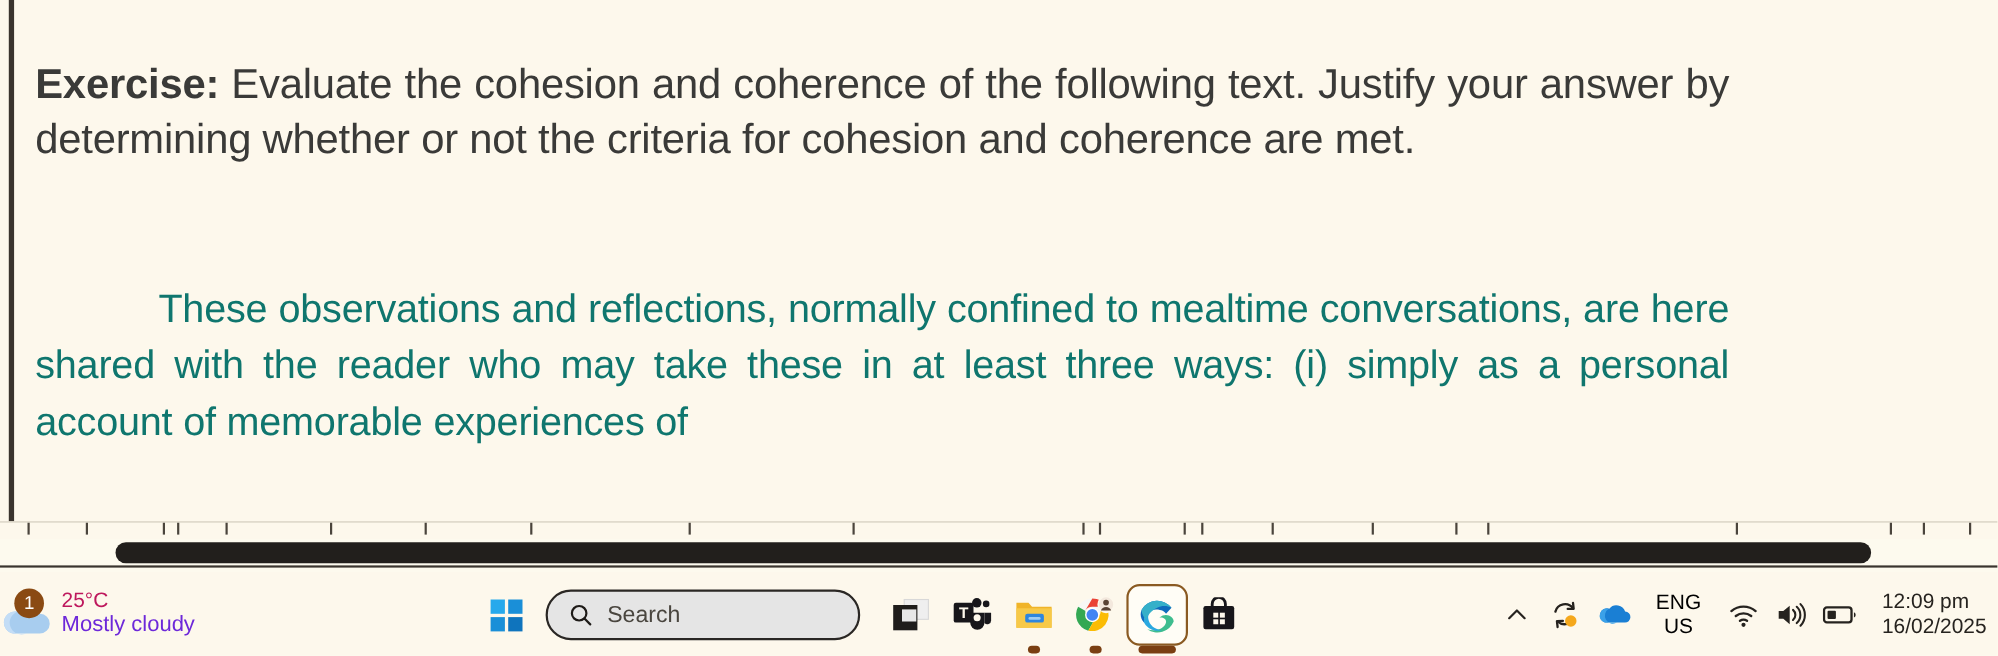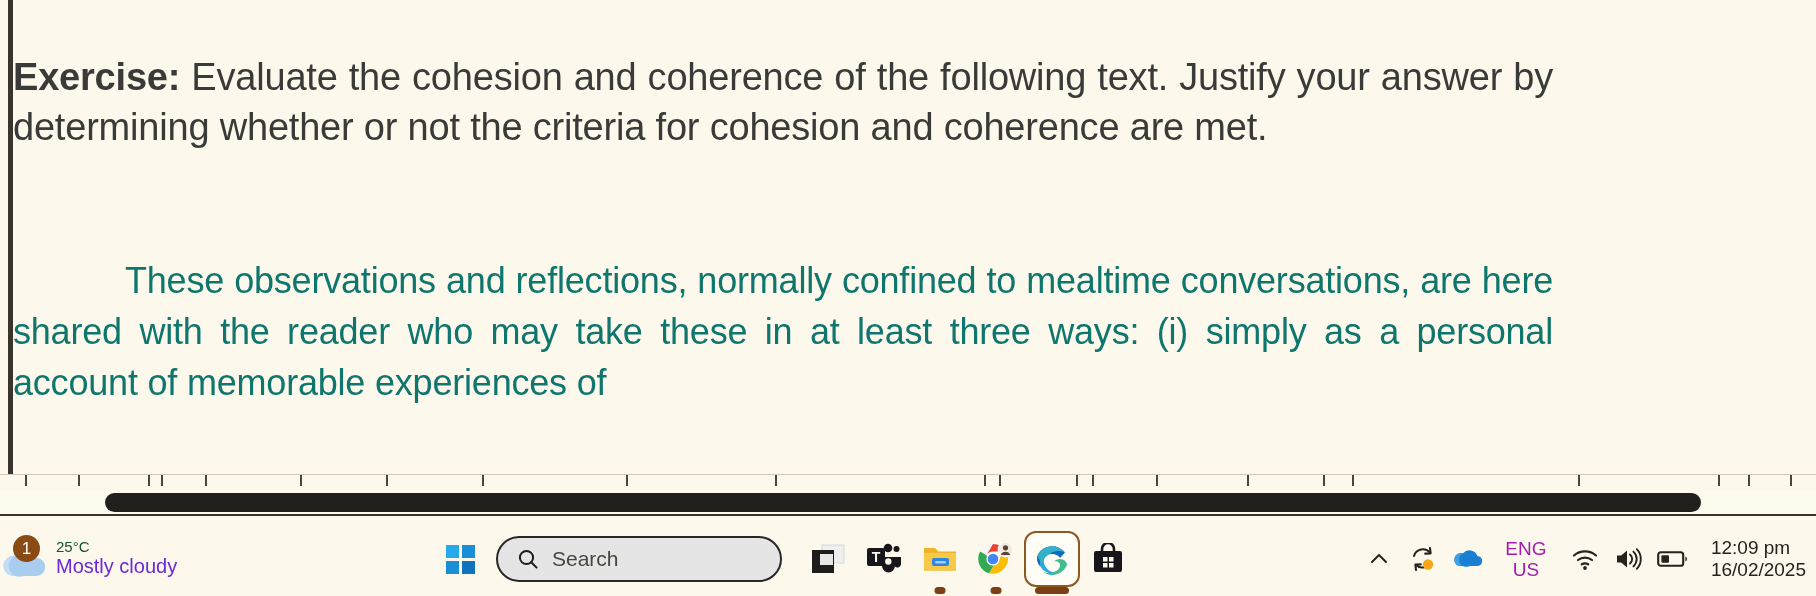--- a/index.html
+++ b/index.html
@@ -41,21 +41,21 @@
     position: absolute;
     left: 13px; top: 0;
     width: 1803px;
     height: 474px;
     background: #fdf8ec;
     padding: 0;
   }
 
   .doc-text-block {
     position: absolute;
-    left: 0;
+    left: 19px;
     width: 1540px;
   }
 
   #exercise-para {
     top: 52px;
     font-size: 38px;
     line-height: 50px;
     color: #3a3a38;
     text-align: justify;
     letter-spacing: -0.2px;
@@ -146,21 +146,21 @@
     width: 27px; height: 27px;
     border-radius: 50%;
     background: #8a4a13;
     color: #fff;
     font-size: 17px;
     line-height: 27px;
     text-align: center;
     font-family: "Liberation Sans", sans-serif;
   }
   #weather-text { display: flex; flex-direction: column; line-height: 1.15; }
-  #weather-temp { font-size: 15px; color: #14532d; }
+  #weather-temp { font-size: 19px; color: #be185d; }
   #weather-cond { font-size: 20px; color: #6d28d9; }
 
   
   #center-cluster {
     position: absolute;
     left: 432px; top: 0;
     height: 78px;
     display: flex;
     align-items: center;
     gap: 0px;
@@ -239,21 +239,21 @@
     display: flex;
     align-items: center;
     justify-content: center;
     flex: none;
   }
   #lang-indicator {
     display: flex; flex-direction: column;
     align-items: center;
     justify-content: center;
     font-size: 19px;
-    color: #a21caf;
+    color: #000000;
     line-height: 1.12;
     width: 62px;
     margin: 0 6px;
   }
   #clock {
     display: flex; flex-direction: column;
     align-items: flex-start;
     justify-content: center;
     font-size: 19px;
     color: #26231f;

